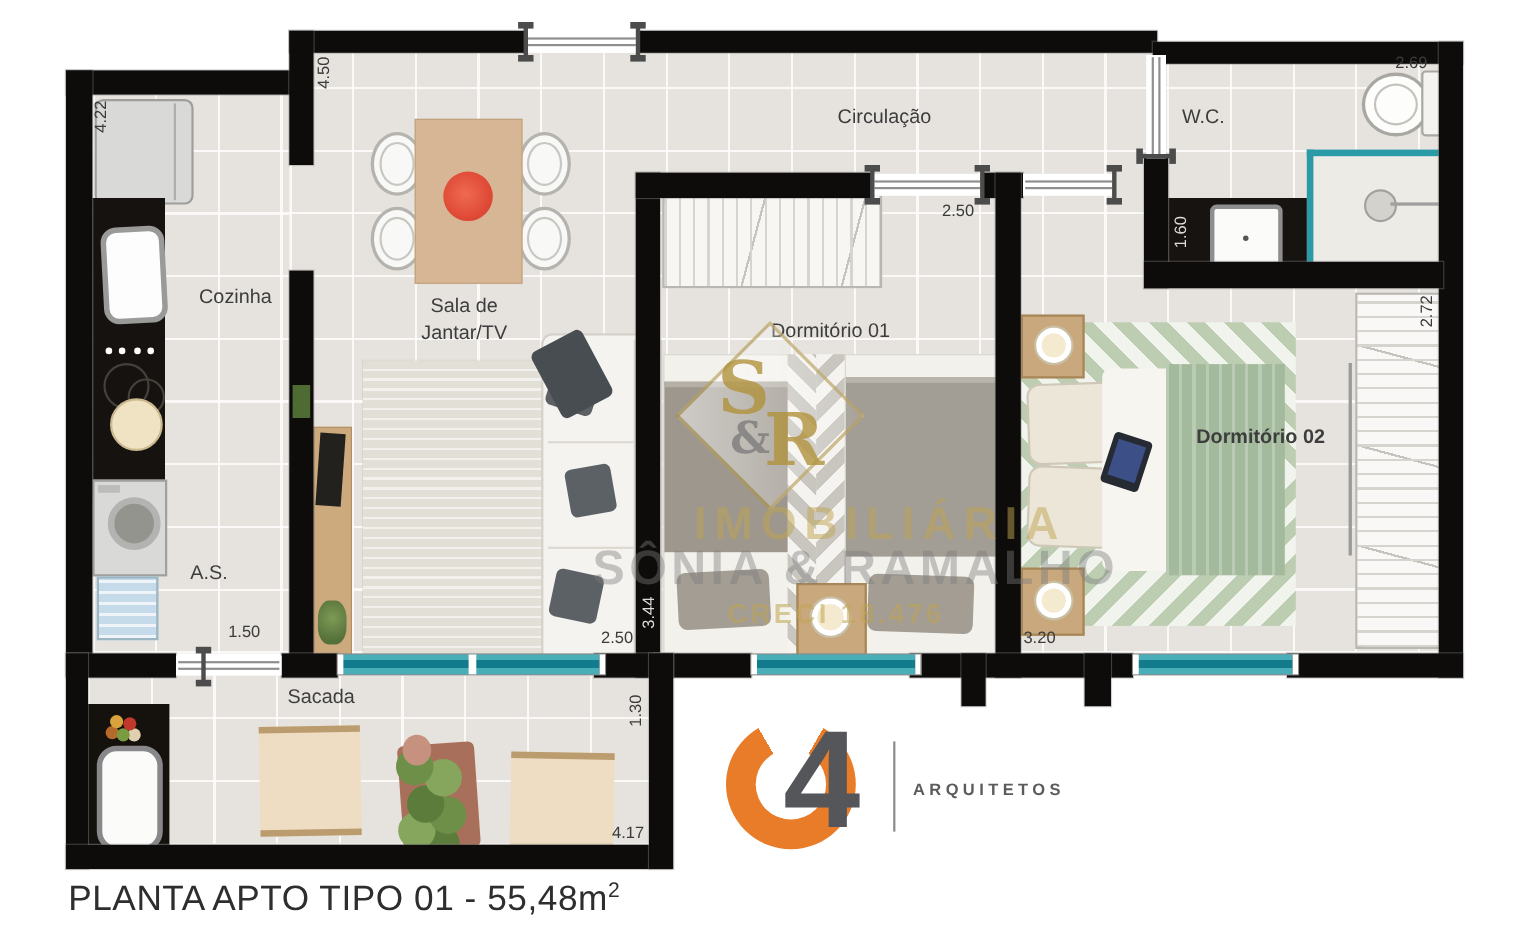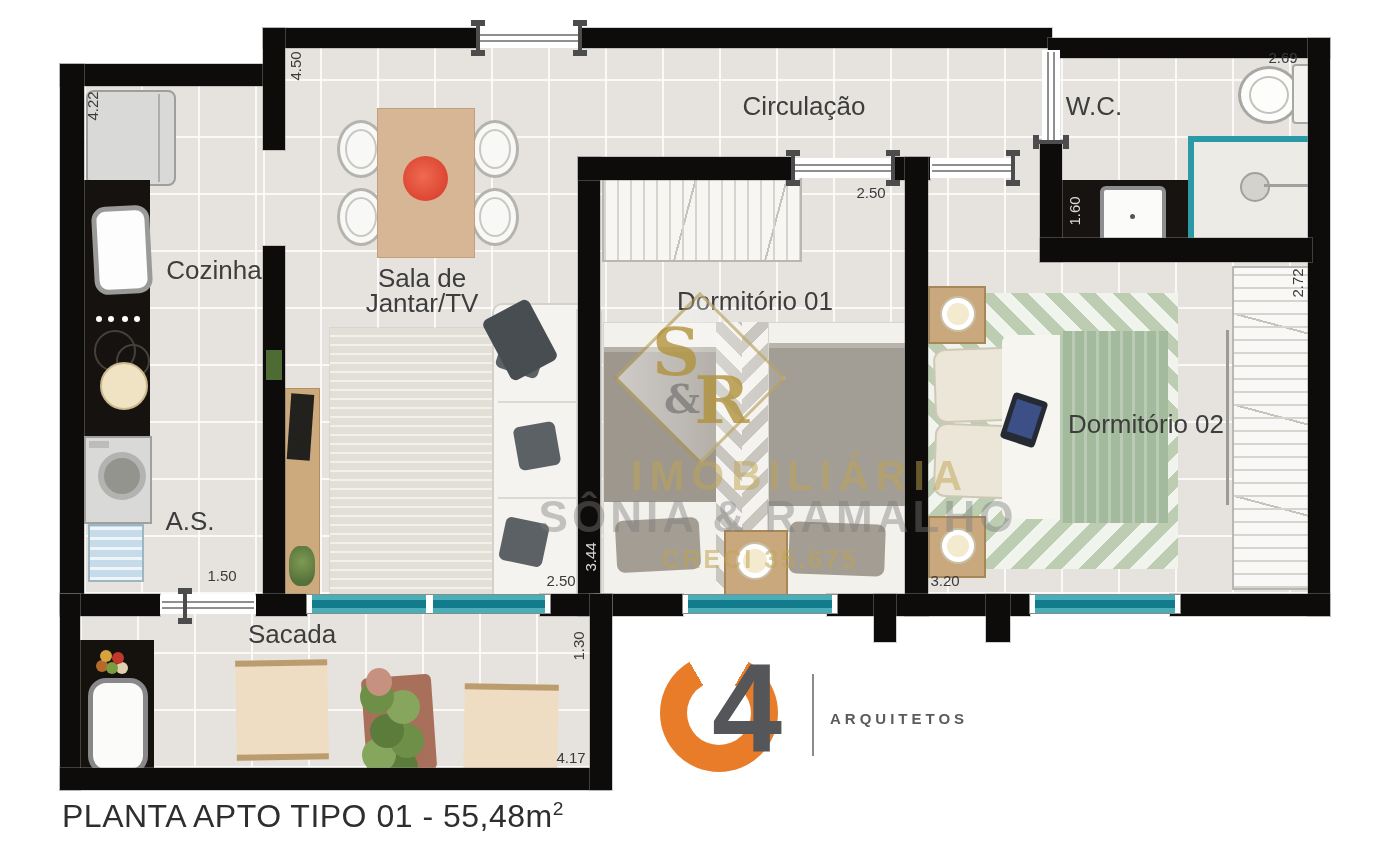--- a/index.html
+++ b/index.html
@@ -18,21 +18,21 @@
   .doorh .dl{position:absolute;left:2px;right:2px;top:50%;height:2px;margin-top:-4px;background:#8f8f8f;box-shadow:0 6px 0 #8f8f8f;}
   .doorv .dl{position:absolute;top:2px;bottom:2px;left:50%;width:2px;margin-left:-4px;background:#8f8f8f;box-shadow:6px 0 0 #8f8f8f;}
   .ib{position:absolute;width:14px;height:36px;z-index:36;}
   .ib::before{content:"";position:absolute;left:50%;top:1px;bottom:1px;width:4px;margin-left:-2px;background:#4c4c4c;}
   .ib::after{content:"";position:absolute;left:0;right:0;top:0;height:6px;background:#4c4c4c;box-shadow:0 30px 0 #4c4c4c;}
   .ib.h{transform:rotate(90deg);}
   .teal{position:absolute;z-index:35;border-left:5px solid #fff;border-right:5px solid #fff;
         background:linear-gradient(#49aeb8 0 30%, #127c8c 30% 70%, #49aeb8 70%);box-shadow:0 0 0 1px #8a8a8a;}
   .teal .mid{position:absolute;top:0;bottom:0;left:50%;width:7px;margin-left:-3px;background:#fff;}
   
-  .rlabel{position:absolute;z-index:50;font-size:26px;color:#3d3d3d;white-space:nowrap;transform:translate(-50%,-50%);}
+  .rlabel{position:absolute;z-index:50;font-size:18px;color:#3d3d3d;white-space:nowrap;transform:translate(-50%,-50%);}
   .dim{position:absolute;z-index:50;font-size:15px;color:#3b3b3b;white-space:nowrap;transform:translate(-50%,-50%);}
   .dim.rot{transform:translate(-50%,-50%) rotate(-90deg);}
   .dim.lite{color:#dcdcda;}
   
   .chevv::before{content:"";position:absolute;inset:0 50% 0 0;background:repeating-linear-gradient(45deg,#f4f3ef 0 11px,#c9c6c0 11px 22px);}
   .chevv::after{content:"";position:absolute;inset:0 0 0 50%;background:repeating-linear-gradient(135deg,#f4f3ef 0 11px,#c9c6c0 11px 22px);}
   .chevh::before{content:"";position:absolute;inset:0 0 50% 0;background:repeating-linear-gradient(45deg,#f1f4ec 0 12px,#bccdb2 12px 24px);}
   .chevh::after{content:"";position:absolute;inset:50% 0 0 0;background:repeating-linear-gradient(135deg,#f1f4ec 0 12px,#bccdb2 12px 24px);}
   .lamp{position:absolute;border-radius:50%;background:#f3ead0;border:5px solid #fff;box-shadow:0 0 0 2px #c9bfa4;}
   .hatchv{background-color:#f7f6f3;background-image:
@@ -211,21 +211,21 @@
   <div class="teal" style="left:683px;top:595px;width:144px;height:18px;"></div>
   <div class="teal" style="left:1030px;top:595px;width:140px;height:18px;"></div>
 
 
   <div class="rlabel" style="left:214px;top:270px;">Cozinha</div>
   <div class="rlabel" style="left:422px;top:278px;">Sala de</div>
   <div class="rlabel" style="left:422px;top:303px;">Jantar/TV</div>
   <div class="rlabel" style="left:804px;top:106px;">Circulação</div>
   <div class="rlabel" style="left:1094px;top:106px;">W.C.</div>
   <div class="rlabel" style="left:755px;top:301px;">Dormitório 01</div>
-  <div class="rlabel" style="left:1146px;top:424px;">Dormitório 02</div>
+  <div class="rlabel" style="left:1146px;top:397px;font-weight:bold;">Dormitório 02</div>
   <div class="rlabel" style="left:190px;top:521px;">A.S.</div>
   <div class="rlabel" style="left:292px;top:634px;">Sacada</div>
 
   <div class="dim rot" style="left:92px;top:106px;">4.22</div>
   <div class="dim rot" style="left:295px;top:66px;">4.50</div>
   <div class="dim" style="left:871px;top:192px;">2.50</div>
   <div class="dim" style="left:1283px;top:57px;">2.69</div>
   <div class="dim rot lite" style="left:1074px;top:211px;">1.60</div>
   <div class="dim rot" style="left:1297px;top:283px;">2.72</div>
   <div class="dim rot lite" style="left:590px;top:557px;">3.44</div>
@@ -235,21 +235,21 @@
   <div class="dim rot" style="left:578px;top:646px;">1.30</div>
   <div class="dim" style="left:571px;top:757px;">4.17</div>
 
   <div class="abs wm" style="left:0;top:0;width:1400px;height:863px;">
     <div class="abs" style="left:700px;top:378px;width:116px;height:116px;transform:translate(-50%,-50%) rotate(45deg);border:3px solid rgba(170,140,60,.55);background:linear-gradient(to top right, rgba(255,255,255,.5), rgba(255,255,255,.06));"></div>
     <span class="wm-text" style="left:676px;top:352px;font-family:'DejaVu Serif',serif;font-size:66px;color:rgba(176,146,60,.8);">S</span>
     <span class="wm-text" style="left:682px;top:398px;font-family:'DejaVu Serif',serif;font-size:40px;color:rgba(120,120,120,.75);">&amp;</span>
     <span class="wm-text" style="left:722px;top:400px;font-family:'DejaVu Serif',serif;font-size:66px;color:rgba(176,146,60,.8);">R</span>
     <span class="wm-text" style="left:800px;top:476px;font-size:42px;letter-spacing:7px;color:rgba(192,164,80,.5);">IMOBILIÁRIA</span>
     <span class="wm-text" style="left:778px;top:517px;font-size:44px;letter-spacing:4px;color:rgba(125,125,125,.42);">SÔNIA &amp; RAMALHO</span>
-    <span class="wm-text" style="left:760px;top:559px;font-size:25px;letter-spacing:3px;color:rgba(192,164,80,.55);">CRECI 35.675</span>
+    <span class="wm-text" style="left:760px;top:559px;font-size:25px;letter-spacing:3px;color:rgba(192,164,80,.55);">CRECI 18.476</span>
   </div>
 
   <div class="abs" style="left:660px;top:650px;width:330px;height:135px;z-index:70;">
     <div class="c4ring" style="left:0;top:4px;"></div>
     <span class="abs" style="left:52px;top:-14px;font-size:126px;font-weight:bold;color:#55565a;z-index:71;">4</span>
     <div class="abs" style="left:152px;top:24px;width:2px;height:82px;background:#8a8a8a;"></div>
     <span class="abs" style="left:170px;top:60px;font-size:15px;font-weight:bold;letter-spacing:4px;color:#5b5b5b;">ARQUITETOS</span>
   </div>
 
   <div class="title" style="left:62px;top:798px;">

